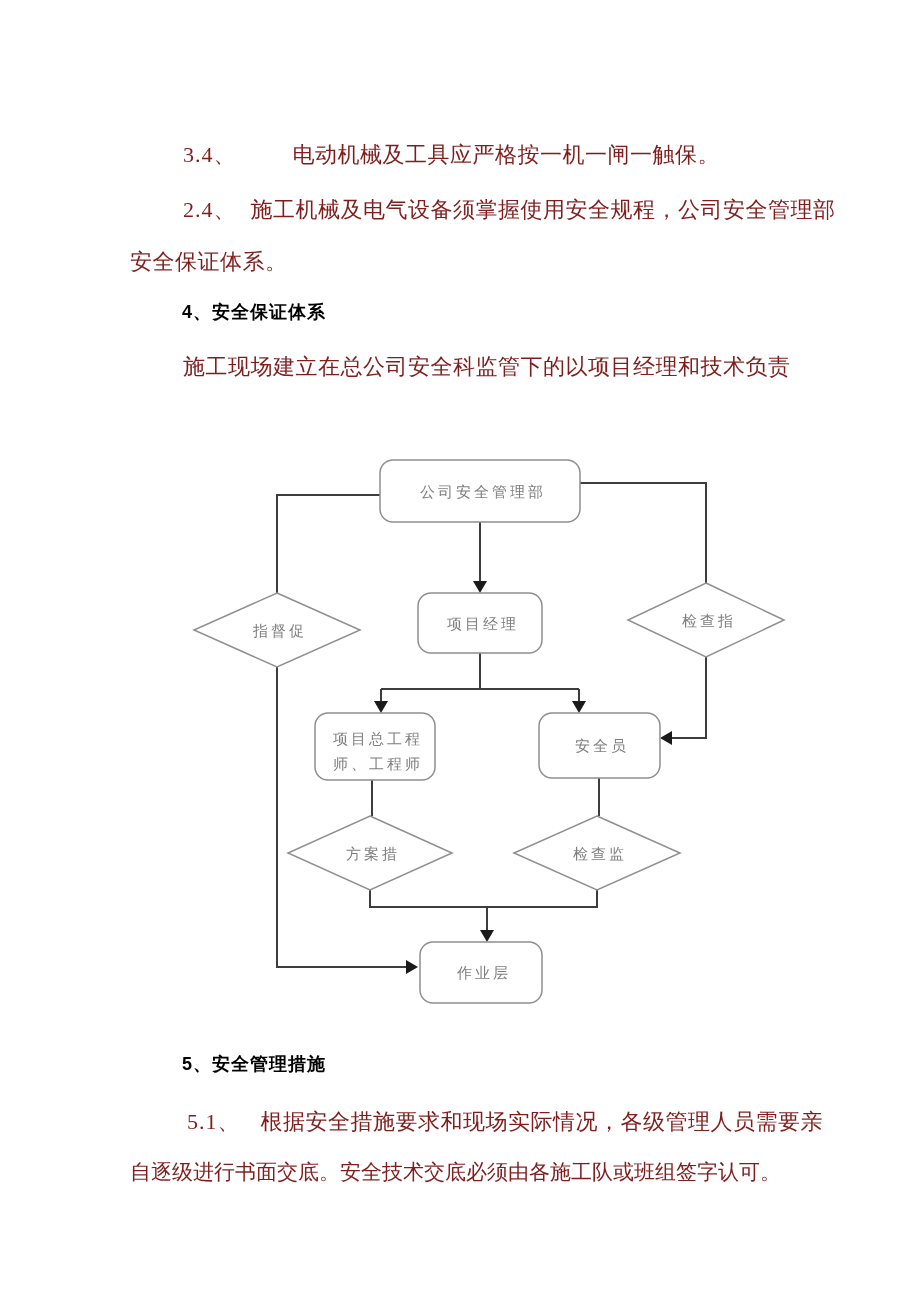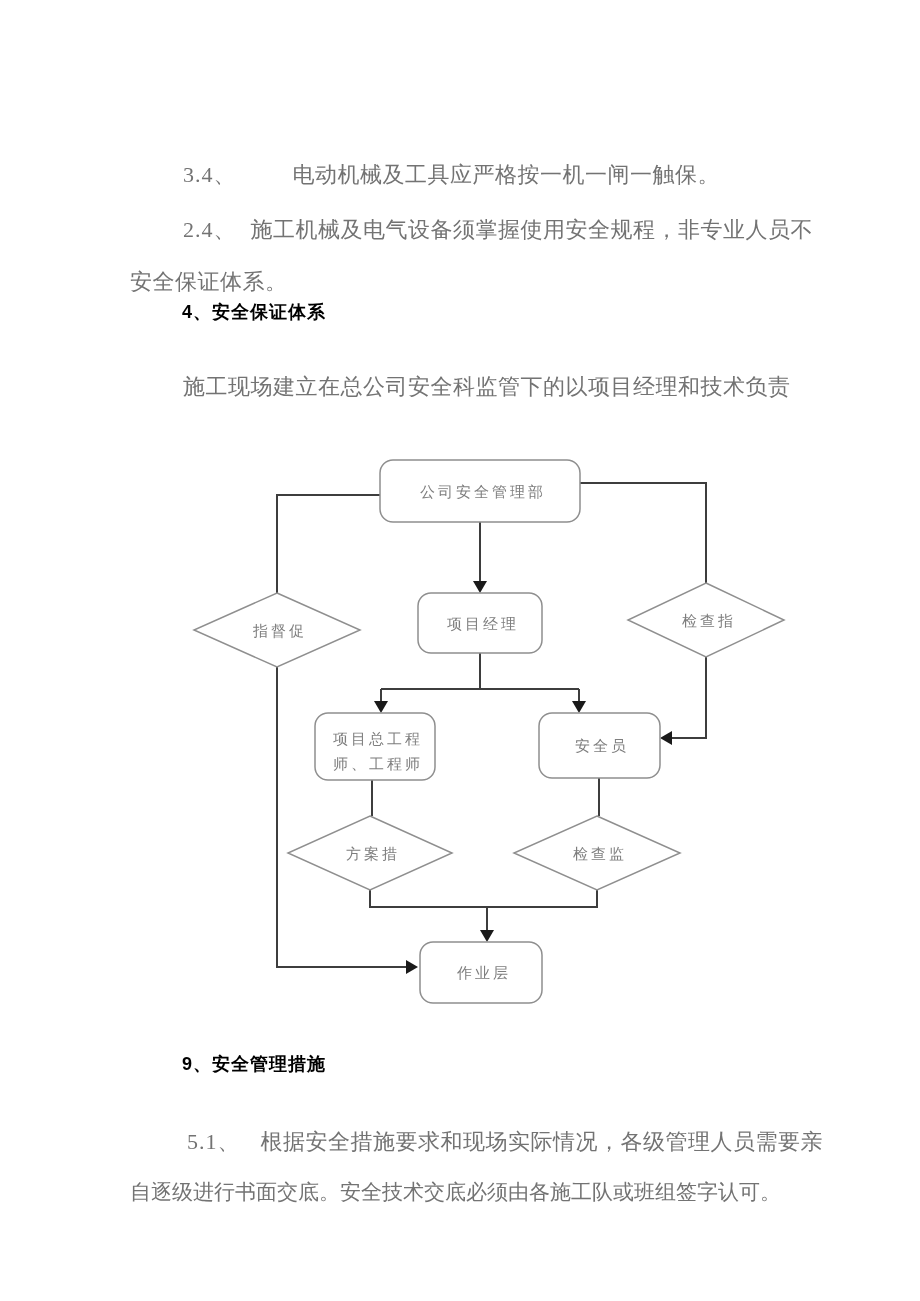--- a/index.html
+++ b/index.html
@@ -10,22 +10,21 @@
     background: #ffffff;
     overflow: hidden;
     font-family: "Liberation Serif", "DejaVu Serif", serif;
     color: #0a0a0a;
   }
   .body-line {
     position: absolute;
     font-size: 22px;
     letter-spacing: 0.5px;
     white-space: nowrap;
-    color: #737373;
-    margin-top: 20px;
+    color: #7f1d1d;
   }
   .body-line .num { letter-spacing: 1px; }
   .tab-gap { display: inline-block; width: 56px; }
   .small-gap { display: inline-block; width: 14px; }
   .mid-gap { display: inline-block; width: 20px; }
   .heading {
     position: absolute;
     font-family: "Liberation Sans", "DejaVu Sans", sans-serif;
     font-weight: bold;
     font-size: 18px;
@@ -45,21 +44,21 @@
 </head>
 <body>
 
 <div class="page">
 
   <div class="body-line" style="left:183px; top:140px;">
     <span class="num">3.4、</span><span class="tab-gap"></span><span>电动机械及工具应严格按一机一闸一触保。</span>
   </div>
 
   <div class="body-line" style="left:183px; top:195px;">
-    <span class="num">2.4、</span><span class="small-gap"></span><span>施工机械及电气设备须掌握使用安全规程，非专业人员不</span>
+    <span class="num">2.4、</span><span class="small-gap"></span><span>施工机械及电气设备须掌握使用安全规程，公司安全管理部</span>
   </div>
   <div class="body-line" style="left:130px; top:247px;">安全保证体系。</div>
 
   <div class="heading" style="left:182px; top:300px;">4、安全保证体系</div>
 
   <div class="body-line" style="left:183px; top:352px;">施工现场建立在总公司安全科监管下的以项目经理和技术负责</div>
 
   <svg class="flowchart" width="920" height="560" viewBox="0 0 920 560">
 
     <g stroke="#3d3d3d" stroke-width="2" fill="none">
@@ -115,20 +114,20 @@
       <text class="node-label" x="378" y="319">师、工程师</text>
       <text class="node-label" x="602" y="301">安全员</text>
       <text class="node-label" x="484" y="528">作业层</text>
       <text class="node-label" x="280" y="186">指督促</text>
       <text class="node-label" x="709" y="176">检查指</text>
       <text class="node-label" x="373" y="409">方案措</text>
       <text class="node-label" x="600" y="409">检查监</text>
     </g>
   </svg>
 
-  <div class="heading" style="left:182px; top:1052px;">9、安全管理措施</div>
+  <div class="heading" style="left:182px; top:1052px;">5、安全管理措施</div>
 
   <div class="body-line" style="left:187px; top:1107px;">
     <span class="num">5.1、</span><span class="mid-gap"></span><span>根据安全措施要求和现场实际情况，各级管理人员需要亲</span>
   </div>
   <div class="body-line compact" style="left:130px; top:1158px;text-align:center;">自逐级进行书面交底。安全技术交底必须由各施工队或班组签字认可。</div>
 
 </div>
 
 </body></html>

